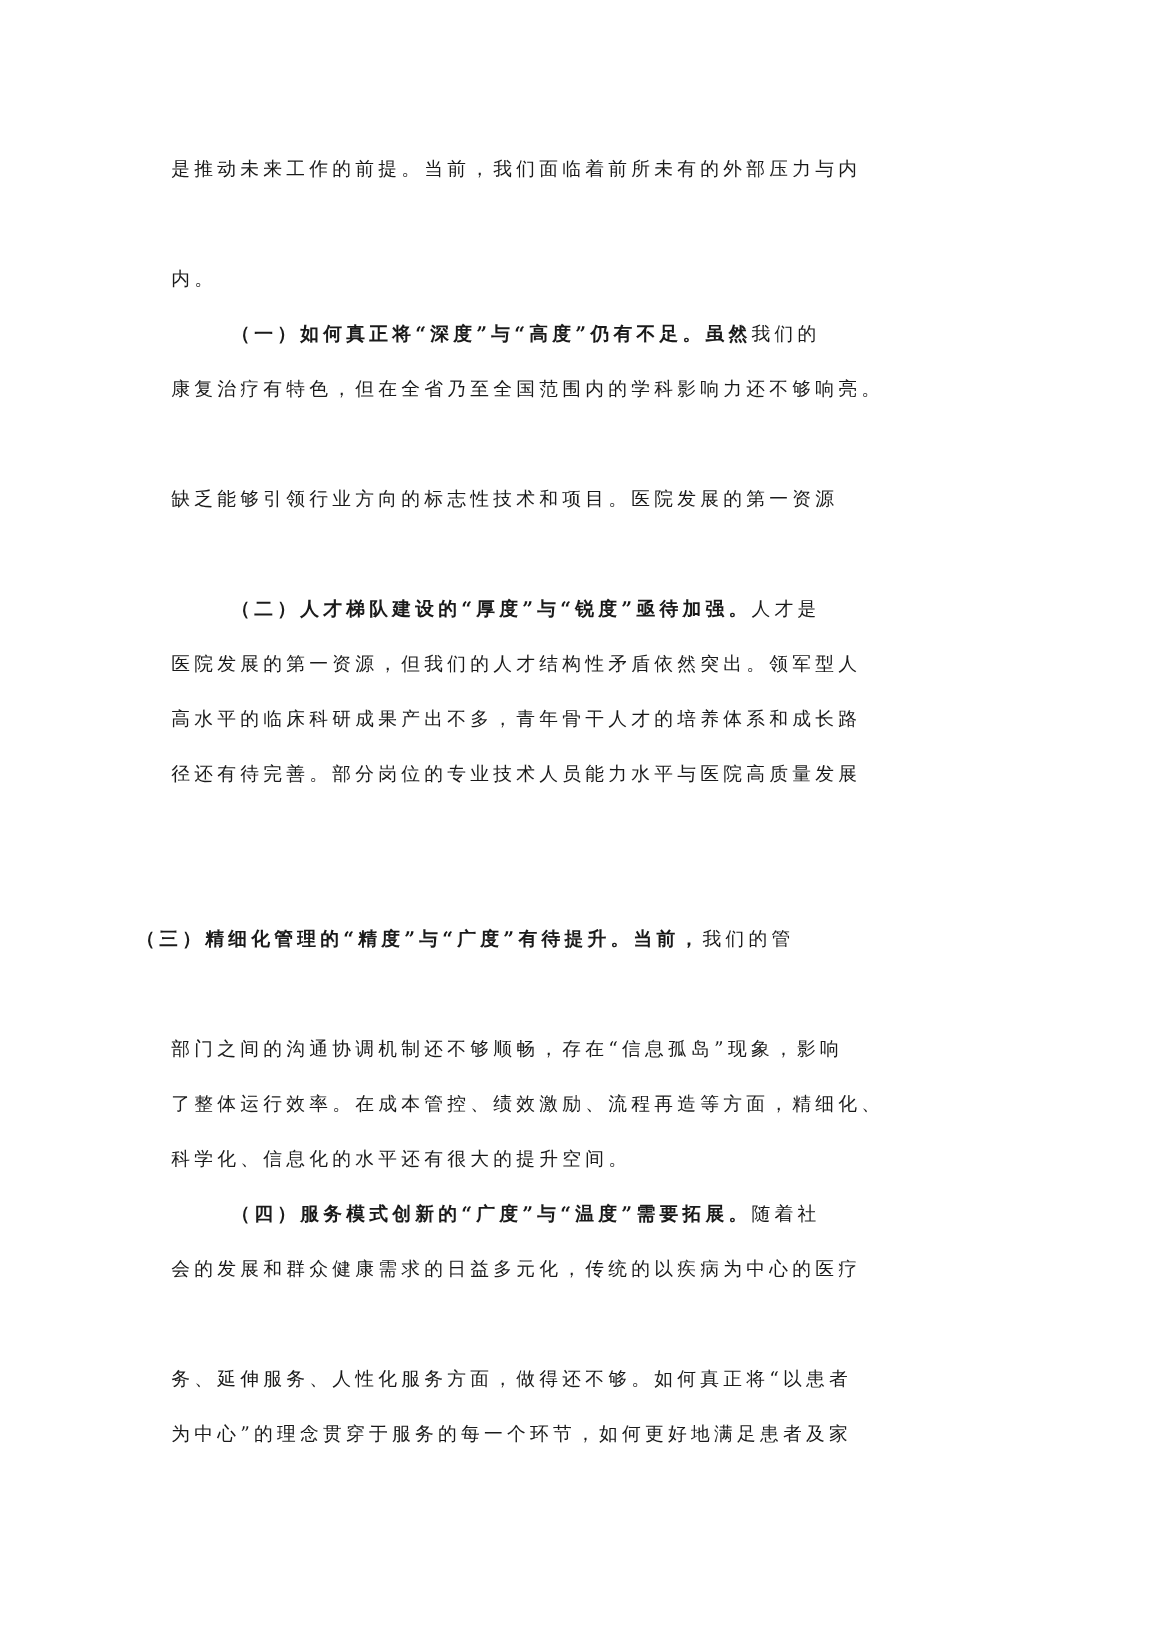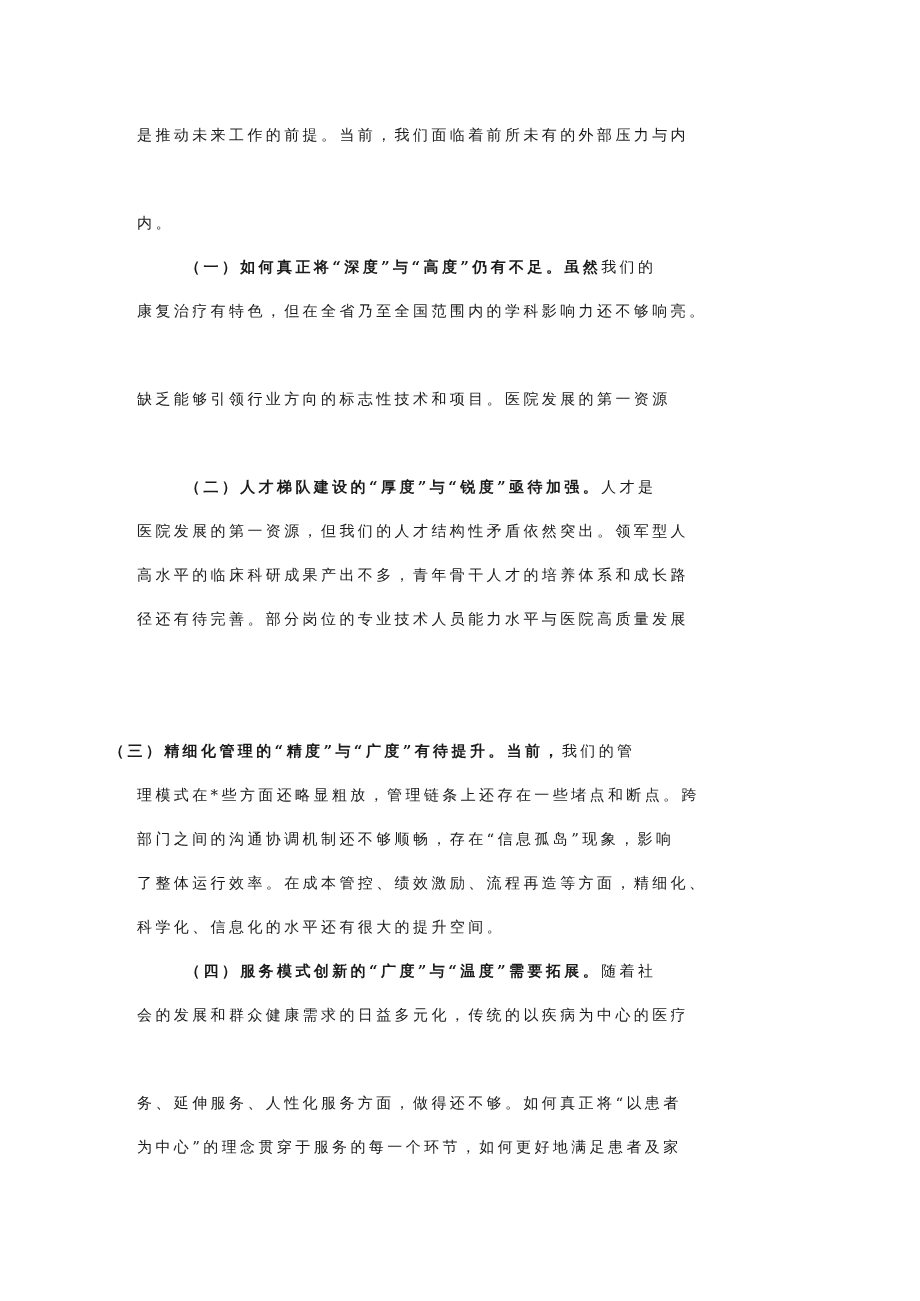--- a/index.html
+++ b/index.html
@@ -23,21 +23,20 @@
   <div class="line indent" style="top:245px"><span class="b">（一）如何真正将“深度”与“高度”仍有不足。虽然</span><span>我们的</span></div>
   <div class="line" style="top:289px">康复治疗有特色，但在全省乃至全国范围内的学科影响力还不够响亮。</div>
   <div class="line" style="top:377px">缺乏能够引领行业方向的标志性技术和项目。医院发展的第一资源</div>
 
   <div class="line indent" style="top:465px"><span class="b">（二）人才梯队建设的“厚度”与“锐度”亟待加强。</span><span>人才是</span></div>
   <div class="line" style="top:509px">医院发展的第一资源，但我们的人才结构性矛盾依然突出。领军型人</div>
   <div class="line" style="top:553px">高水平的临床科研成果产出不多，青年骨干人才的培养体系和成长路</div>
   <div class="line" style="top:597px">径还有待完善。部分岗位的专业技术人员能力水平与医院高质量发展</div>
 
   <div class="line indent-sm" style="top:729px"><span class="b">（三）精细化管理的“精度”与“广度”有待提升。当前，</span><span>我们的管</span></div>
-  <div class="line" style="top:773px">理模式在*些方面还略显粗放，管理链条上还存在一些堵点和断点。跨</div>
   <div class="line" style="top:817px">部门之间的沟通协调机制还不够顺畅，存在“信息孤岛”现象，影响</div>
   <div class="line" style="top:861px">了整体运行效率。在成本管控、绩效激励、流程再造等方面，精细化、</div>
   <div class="line" style="top:905px">科学化、信息化的水平还有很大的提升空间。</div>
 
   <div class="line indent" style="top:949px"><span class="b">（四）服务模式创新的“广度”与“温度”需要拓展。</span><span>随着社</span></div>
   <div class="line" style="top:993px">会的发展和群众健康需求的日益多元化，传统的以疾病为中心的医疗</div>
   <div class="line" style="top:1081px">务、延伸服务、人性化服务方面，做得还不够。如何真正将“以患者</div>
   <div class="line" style="top:1125px">为中心”的理念贯穿于服务的每一个环节，如何更好地满足患者及家</div>
 
 </div>

